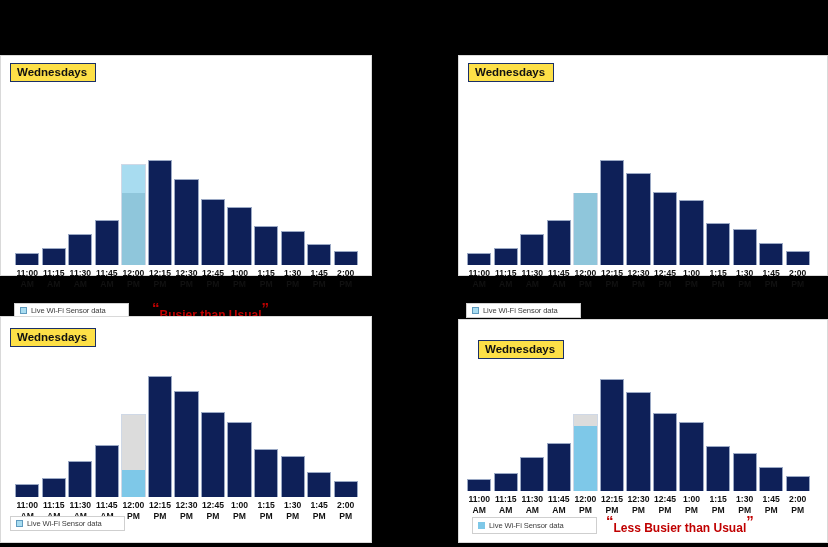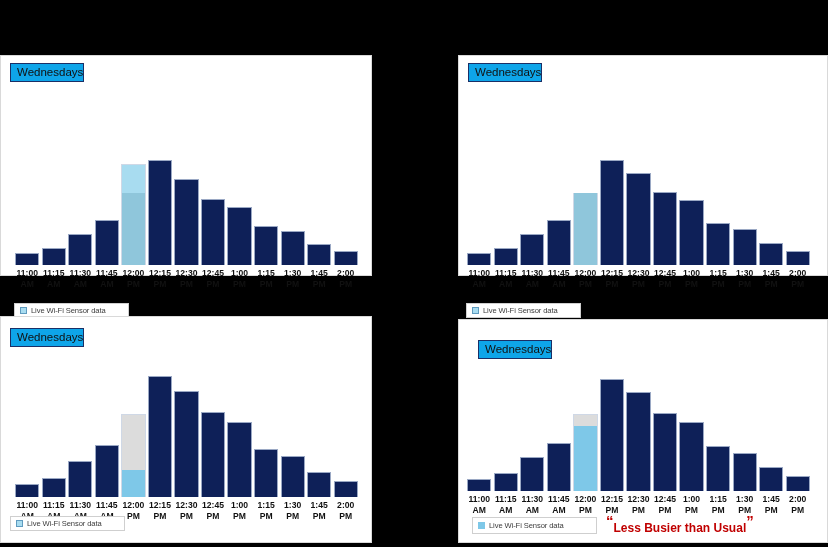--- a/index.html
+++ b/index.html
@@ -1,22 +1,22 @@
 <!DOCTYPE html>
 <html><head>
 <meta charset="utf-8">
 <style>
   html,body{margin:0;padding:0;background:#000;}
   body{width:828px;height:547px;position:relative;overflow:hidden;
        font-family:"Liberation Sans",sans-serif;}
   .panel{position:absolute;background:#fff;box-sizing:border-box;}
   .panel-inner{position:absolute;left:0;top:0;right:0;bottom:0;
        border:1px solid #d9d9d9;box-sizing:border-box;background:#fff;}
-  .daybox{position:absolute;border:1.4px solid #1a2f66;background:#0ea5e9;
-       padding:1px 0 2px 6px;font-weight:normal;color:#111;
+  .daybox{position:absolute;border:1.4px solid #1a2f66;background:#fde047;
+       padding:1px 8px 2px 6px;font-weight:bold;color:#111;
        font-size:11.5px;line-height:14px;white-space:nowrap;}
   .plot{position:absolute;}
   .bars{position:absolute;left:0;right:0;bottom:0;top:0;}
   .bar{position:absolute;bottom:0;box-sizing:border-box;
        border:1px solid #9aa8c4;border-bottom:none;}
   .bar.navy{background:#0e2058;}
   .bar.hl{border-color:#cfd8e6;background:transparent;}
   .seg{position:absolute;left:0;right:0;}
   .axis{position:absolute;left:0;right:0;}
   .tick{position:absolute;text-align:center;font-weight:bold;
@@ -113,20 +113,23 @@
       </div>
       <div class="tick" style="left: 313.685px; width: 36.0923px; top: 0px;">
         <div>2:00</div>
         <div>PM</div>
       </div>
     </div>
   <div class="legend" style="left:14px;top:248px;width:115px;height:15px;">
     <span class="sw outlined"></span>
     <span class="lg-label">Live Wi-Fi Sensor data</span>
   </div>
+  <div class="annot" style="left:152px;top:250px;">
+    <span class="q">“</span><span class="txt">Busier than Usual</span><span class="q">”</span>
+  </div>
 </div>
 
 <div class="panel" style="left:458px;top:55px;width:370px;height:221px;">
   <div class="panel-inner"></div>
   <div class="daybox" style="left:10px;top:8px;">
     <span>Wednesdays</span>
   </div>
   <div class="bars" style="left:8px;top:105px;width:345px;height:105px;">
       <div class="bar navy" style="left: 1.12788px; width: 24.2827px; height: 11.55px;"></div>
       <div class="bar navy" style="left: 27.6663px; width: 24.2827px; height: 16.8px;"></div>

